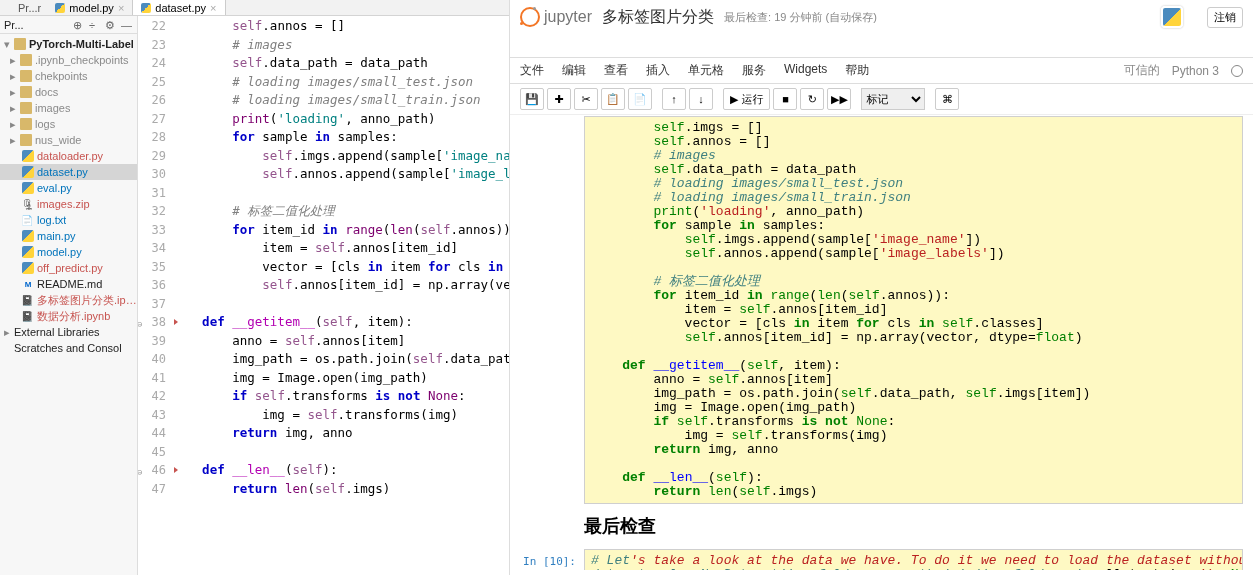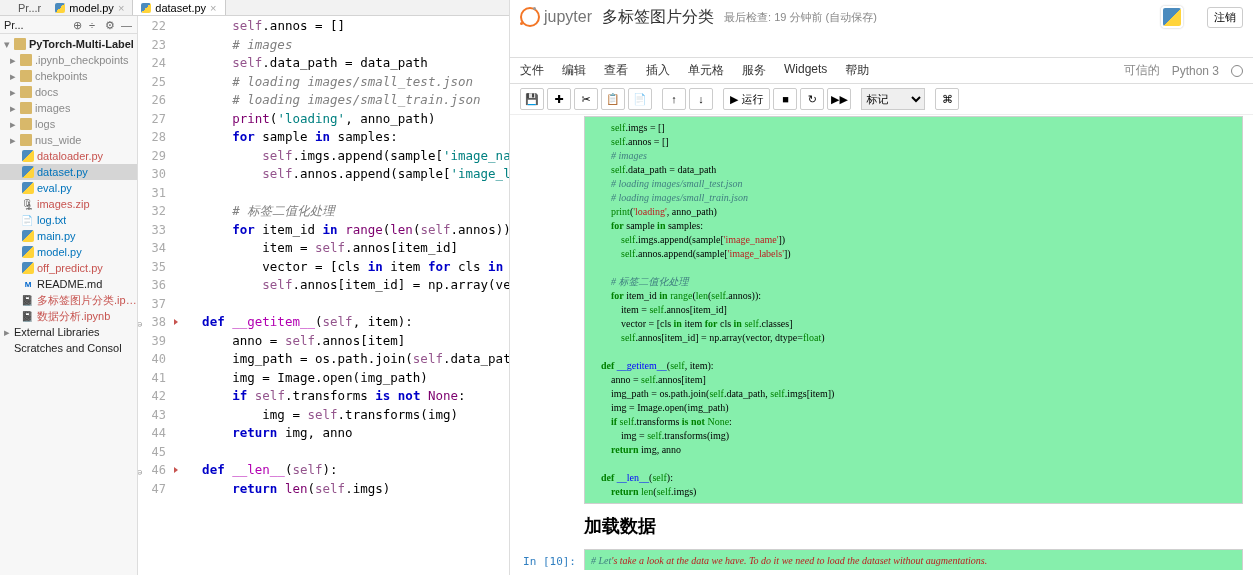--- a/index.html
+++ b/index.html
@@ -75,21 +75,21 @@
 .jp-toolbar { display: flex; gap: 3px; padding: 4px 10px; border-bottom: 1px solid #eee; align-items: center; }
 .jp-toolbar .btn { border: 1px solid #ccc; border-radius: 2px; width: 24px; height: 22px; display: flex; align-items: center; justify-content: center; font-size: 11px; cursor: pointer; background: #fff; }
 .jp-toolbar .btn.wide { width: auto; padding: 0 6px; gap: 3px; }
 .jp-toolbar .sep { width: 4px; }
 .jp-toolbar select { height: 22px; border: 1px solid #ccc; font-size: 11px; width: 64px; }
 
 .jp-content { height: calc(100% - 120px); overflow: auto; padding: 0 10px 10px; }
 .cell { display: flex; margin-bottom: 4px; }
 .cell .prompt { width: 64px; text-align: right; padding-right: 8px; font-family: monospace; font-size: 11px; color: #307fc1; padding-top: 4px; }
 .cell .body { flex: 1; }
-.cell.code .body { border: 1px solid #cfcfcf; background: #86efac; padding: 4px 6px; font-family: Liberation Serif, serif; font-size: 10px; line-height: 14px; white-space: pre; overflow-x: auto; }
+.cell.code .body { border: 1px solid #cfcfcf; background: #fef9c3; padding: 4px 6px; font-family: Liberation Mono, monospace; font-size: 13px; line-height: 14px; white-space: pre; overflow-x: auto; }
 .cell.md .body { padding: 6px 0; }
 .cell.md h3 { font-size: 18px; font-weight: bold; }
 .jkw { color: #008000; font-weight: bold; }
 .jbi { color: #008000; }
 .jst { color: #ba2121; }
 .jcm { color: #408080; font-style: italic; }
 .jnb { color: #0000ff; }
 </style>
 </head>
 <body>
@@ -316,20 +316,20 @@
         img = Image.open(img_path)
         <span class="jkw">if</span> <span class="jbi">self</span>.transforms <span class="jkw">is</span> <span class="jkw">not</span> <span class="jbi">None</span>:
             img = <span class="jbi">self</span>.transforms(img)
         <span class="jkw">return</span> img, anno
 
     <span class="jkw">def</span> <span class="jnb">__len__</span>(<span class="jbi">self</span>):
         <span class="jkw">return</span> <span class="jbi">len</span>(<span class="jbi">self</span>.imgs)</div></div>
       <div class="cell md">
         <div class="prompt"></div>
         <div class="body">
-          <h3>加载数据</h3>
+          <h3>最后检查</h3>
         </div>
       </div>
       <div class="cell code"><div class="prompt">In [10]:</div><div class="body"><span class="jcm"># Let<span class="jst">'s take a look at the data we have. To do it we need to load the dataset without augmentations.</span>
 dataset_val = NusDataset(img_folder, os.path.join(img_folder, '</span>small_test.json<span class="jst">'), <span class="jbi">None</span>)
 dataset_train = NusDataset(img_folder, os.path.join(img_folder, '</span>small_train.jsondataset_val :dataset_train :',dataset_train.())</div></div>
     </div>
 </div>
 
 </body></html>

